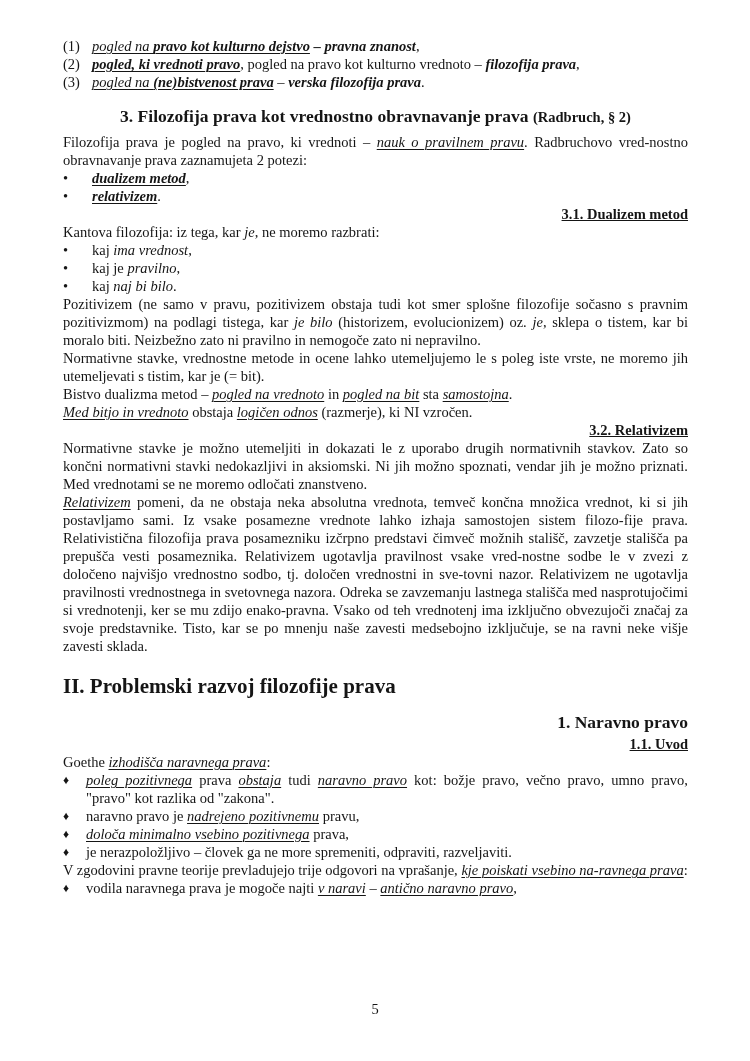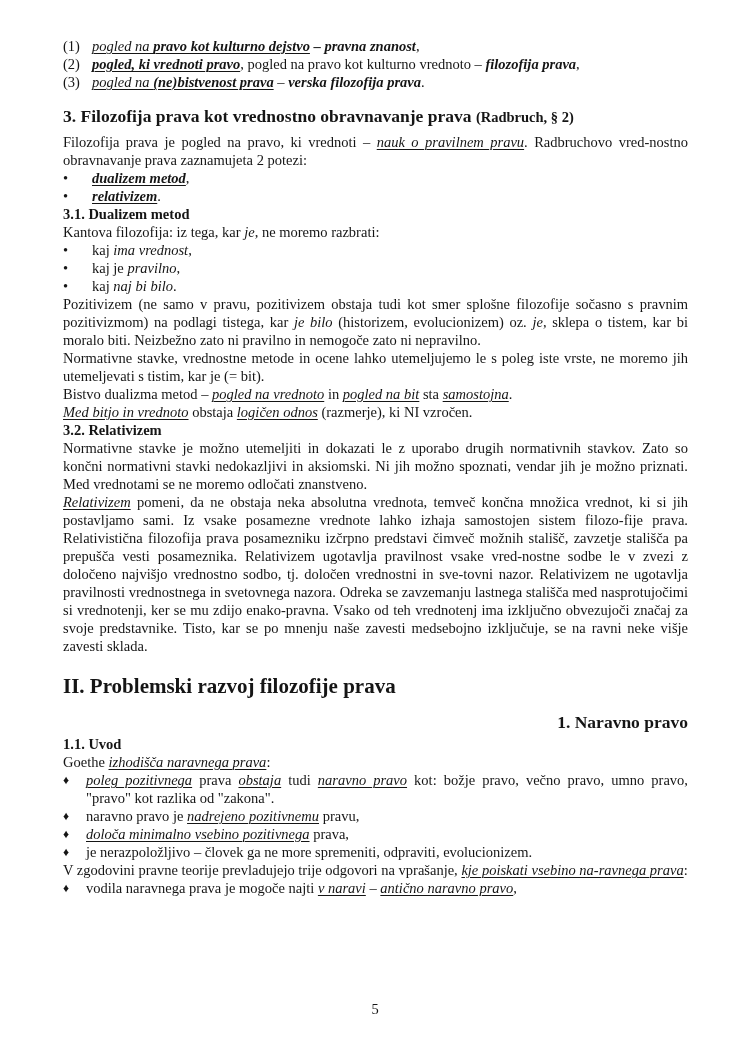--- a/index.html
+++ b/index.html
@@ -14,23 +14,23 @@
   }
   .content {
     position: absolute;
     left: 63px;
     top: 37px;
     width: 625px;
   }
   .blk { font-size: 14.5px; line-height: 18px; }
   .p { text-align: justify; }
   .h1 { font-size: 21px; line-height: 26px; font-weight: bold; margin-top: 18px; text-align: left; }
-  .h2 { font-size: 17.5px; line-height: 22px; font-weight: bold; margin-top: 14px; margin-bottom: 5px; text-align: left; }
+  .h2 { font-size: 17.5px; line-height: 22px; font-weight: bold; margin-top: 14px; margin-bottom: 5px; text-align: center; }
   .h3 { font-size: 17.5px; line-height: 22px; font-weight: bold; margin-top: 12px; margin-bottom: 2px; text-align: right; }
-  .h4 { font-weight: bold; text-align: left; }
+  .h4 { font-weight: bold; text-align: right; text-decoration: underline; }
   .li { position: relative; text-align: justify; }
   .li-num { padding-left: 29px; }
   .li-bullet { padding-left: 29px; }
   .li-diamond { padding-left: 23px; }
   .marker { position: absolute; left: 0; top: 0; }
   .li-bullet .marker { font-size: 14.5px; }
   .li-diamond .marker { font-size: 12px; }
   .b { font-weight: bold; }
   .i { font-style: italic; }
   .u { text-decoration: underline; text-underline-offset: 2px; text-decoration-thickness: 1px; }
@@ -68,18 +68,18 @@
       <div class="blk h4"><span class="b">3.2. Relativizem</span></div>
       <div class="blk p"><span>Normativne stavke je možno utemeljiti in dokazati le z uporabo drugih normativnih stavkov. Zato so končni normativni stavki nedokazljivi in aksiomski. Ni jih možno spoznati, vendar jih je možno priznati. Med vrednotami se ne moremo odločati znanstveno.</span></div>
       <div class="blk p"><span class="i u">Relativizem</span><span> pomeni, da ne obstaja neka absolutna vrednota, temveč končna množica vrednot, ki si jih postavljamo sami. Iz vsake posamezne vrednote lahko izhaja samostojen sistem filozo-fije prava. Relativistična filozofija prava posamezniku izčrpno predstavi čimveč možnih stališč, zavzetje stališča pa prepušča vesti posameznika. Relativizem ugotavlja pravilnost vsake vred-nostne sodbe le v zvezi z določeno najvišjo vrednostno sodbo, tj. določen vrednostni in sve-tovni nazor. Relativizem ne ugotavlja pravilnosti vrednostnega in svetovnega nazora. Odreka se zavzemanju lastnega stališča med nasprotujočimi si vrednotenji, ker se mu zdijo enako-pravna. Vsako od teh vrednotenj ima izključno obvezujoči značaj za svoje predstavnike. Tisto, kar se po mnenju naše zavesti medsebojno izključuje, se na ravni neke višje zavesti sklada.</span></div>
       <div class="blk h1"><span class="b">II. Problemski razvoj filozofije prava</span></div>
       <div class="blk h3"><span class="b">1. Naravno pravo</span></div>
       <div class="blk h4"><span class="b">1.1. Uvod</span></div>
       <div class="blk p"><span>Goethe </span><span class="i u">izhodišča naravnega prava</span><span>:</span></div>
       <div class="blk li-diamond li"><span class="marker">♦</span><span class="i u">poleg pozitivnega</span><span> prava </span><span class="i u">obstaja</span><span> tudi </span><span class="i u">naravno pravo</span><span> kot: božje pravo, večno pravo, umno pravo, "pravo" kot razlika od "zakona".</span></div>
       <div class="blk li-diamond li"><span class="marker">♦</span><span>naravno pravo je </span><span class="i u">nadrejeno pozitivnemu</span><span> pravu,</span></div>
       <div class="blk li-diamond li"><span class="marker">♦</span><span class="i u">določa minimalno vsebino pozitivnega</span><span> prava,</span></div>
-      <div class="blk li-diamond li"><span class="marker">♦</span><span>je nerazpoložljivo – človek ga ne more spremeniti, odpraviti, evolucionizem.</span></div>
+      <div class="blk li-diamond li"><span class="marker">♦</span><span>je nerazpoložljivo – človek ga ne more spremeniti, odpraviti, razveljaviti.</span></div>
       <div class="blk p"><span>V zgodovini pravne teorije prevladujejo trije odgovori na vprašanje, </span><span class="i u">kje poiskati vsebino na-ravnega prava</span><span>:</span></div>
       <div class="blk li-diamond li"><span class="marker">♦</span><span>vodila naravnega prava je mogoče najti </span><span class="i u">v naravi</span><span> – </span><span class="i u">antično naravno pravo</span><span>,</span></div>
     </div>
   <div class="page-number">5</div>
 </div>
 
 </body></html>

